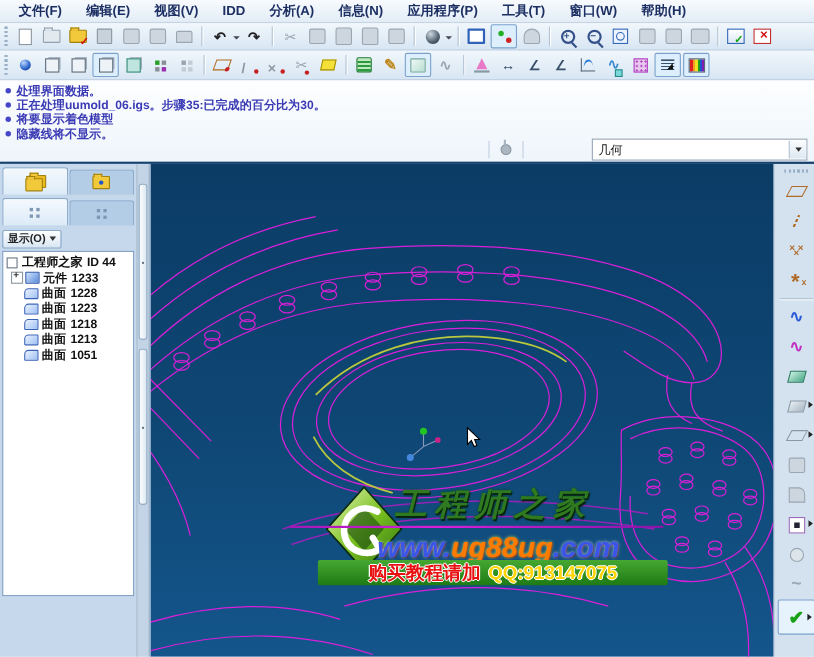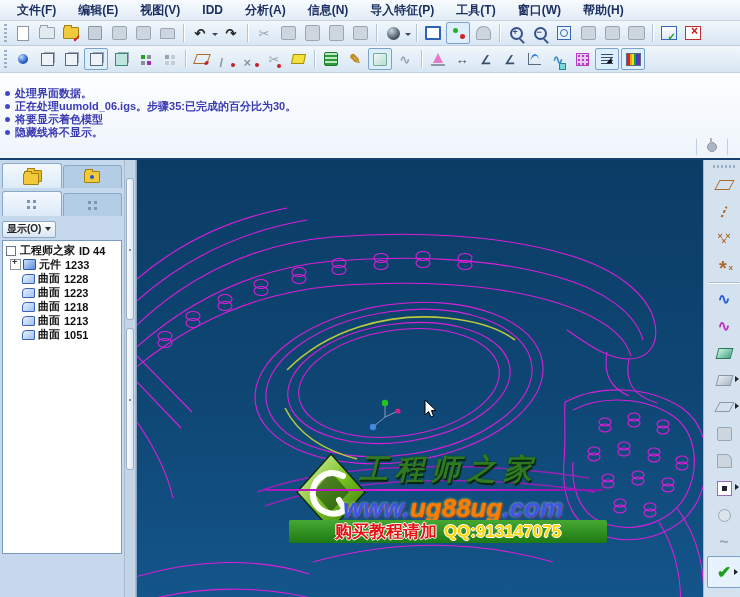--- a/index.html
+++ b/index.html
@@ -70,21 +70,21 @@
   .waveb{position:relative;}
   .waveb::before{content:"∿";color:#3a8ad0;font-size:13px;font-weight:bold;}
   .waveb::after{content:"";position:absolute;right:-3px;bottom:-2px;width:5px;height:5px;background:#7adada;border:1px solid #2a8a8a;}
   .pattern{width:11px;height:11px;background:#e8c8f0;border:1px solid #b040c0;
            background-image:radial-gradient(#b040c0 1px,transparent 1px);background-size:4px 4px;}
   .listarrow{width:12px;height:10px;background:repeating-linear-gradient(0deg,#3a506a 0 1px,transparent 1px 3px);position:relative;}
   .listarrow::after{content:"";position:absolute;right:-3px;bottom:-3px;width:0;height:0;border:4px solid transparent;border-left-color:#111;transform:rotate(40deg);}
   .rainbow{width:13px;height:11px;border:1px solid #5a6a7a;
            background:linear-gradient(90deg,#e02020 0 20%,#f0a020 0 40%,#f0e020 0 55%,#20a020 0 70%,#2050d0 0 85%,#8020b0 0 100%);}
   
-  .statusarea{position:relative;height:71px;background:linear-gradient(#fdfeff,#eef5fb);border-bottom:2px solid #16416e;padding-top:14px;}
+  .statusarea{position:relative;height:71px;background:linear-gradient(#fdfeff,#eef5fb);border-bottom:2px solid #16416e;padding-top:3px;}
   .sline{display:flex;align-items:center;height:13px;padding-left:5px;font-size:11px;font-weight:bold;color:#3a3ab4;}
   .bullet{width:5px;height:5px;border-radius:50%;background:#4646c8;margin-right:5px;flex:none;}
   .ctrl{position:absolute;right:6px;bottom:2px;display:flex;align-items:center;height:18px;}
   .lock{width:8px;height:8px;border-radius:50%;background:#aab6c2;border:1px solid #8a96a2;position:relative;margin:0 4px;}
   .lock::before{content:"";position:absolute;left:2px;top:-5px;width:2px;height:5px;background:#aab6c2;}
   .vsep2{width:1px;height:16px;background:#c0d0e0;margin:0 6px;}
   .dropdown{display:flex;align-items:center;width:194px;height:18px;background:#fff;border:1px solid #96a6b6;margin-left:56px;}
   .dropdown .dval{flex:1;font-size:11px;color:#111;padding-left:5px;}
   .dropdown .dbtn{width:15px;height:16px;background:linear-gradient(#fafcfe,#dde8f2);border-left:1px solid #b0c0d0;display:flex;align-items:center;justify-content:center;}
   .dropdown .dbtn::before{content:"";width:0;height:0;border:3px solid transparent;border-top:4px solid #333;margin-top:3px;}
@@ -168,21 +168,21 @@
 
 <div class="app">
 
   <div class="menubar">
     <span class="menu-item">文件(F)</span>
     <span class="menu-item">编辑(E)</span>
     <span class="menu-item">视图(V)</span>
     <span class="menu-item">IDD</span>
     <span class="menu-item">分析(A)</span>
     <span class="menu-item">信息(N)</span>
-    <span class="menu-item">导入特征(P)</span>
+    <span class="menu-item">应用程序(P)</span>
     <span class="menu-item">工具(T)</span>
     <span class="menu-item">窗口(W)</span>
     <span class="menu-item">帮助(H)</span>
   </div>
 
   <div class="tb r1">
     <span class="grip"></span>
     <span class="tbi">
         <span class="pg"></span>
       </span>
@@ -369,20 +369,24 @@
         <span>将要显示着色模型</span>
       </div>
     <div class="sline">
         <span class="bullet"></span>
         <span>隐藏线将不显示。</span>
       </div>
     <div class="ctrl">
       <span class="vsep2"></span>
       <span class="lock"></span>
       <span class="vsep2"></span>
+      <div class="dropdown">
+        <span class="dval">几何</span>
+        <span class="dbtn"></span>
+      </div>
     </div>
   </div>
 
   <div class="main">
 
     <div class="leftpanel">
       <div class="tabrow">
         <span class="ltab active">
           <span class="foldpair">
               <span class="fld"></span>

